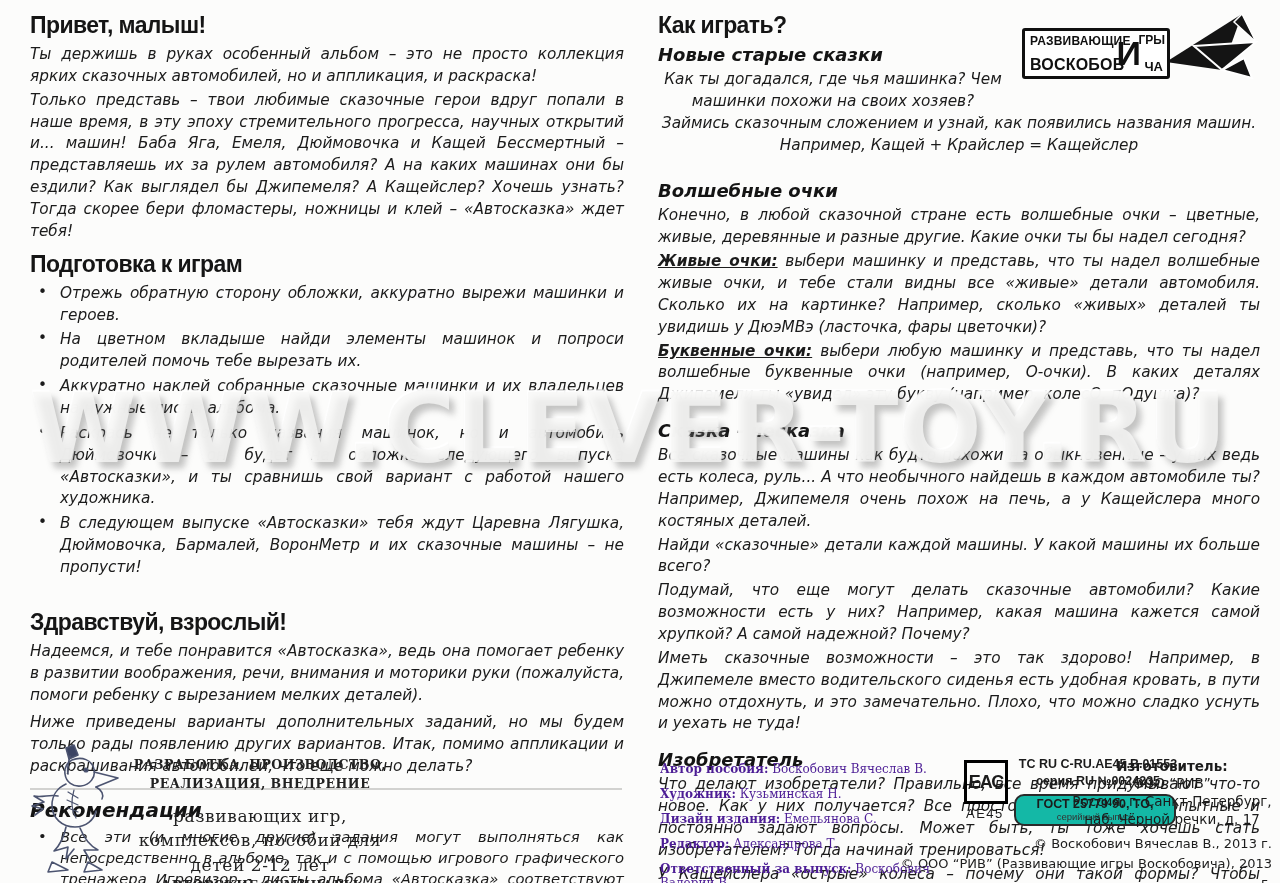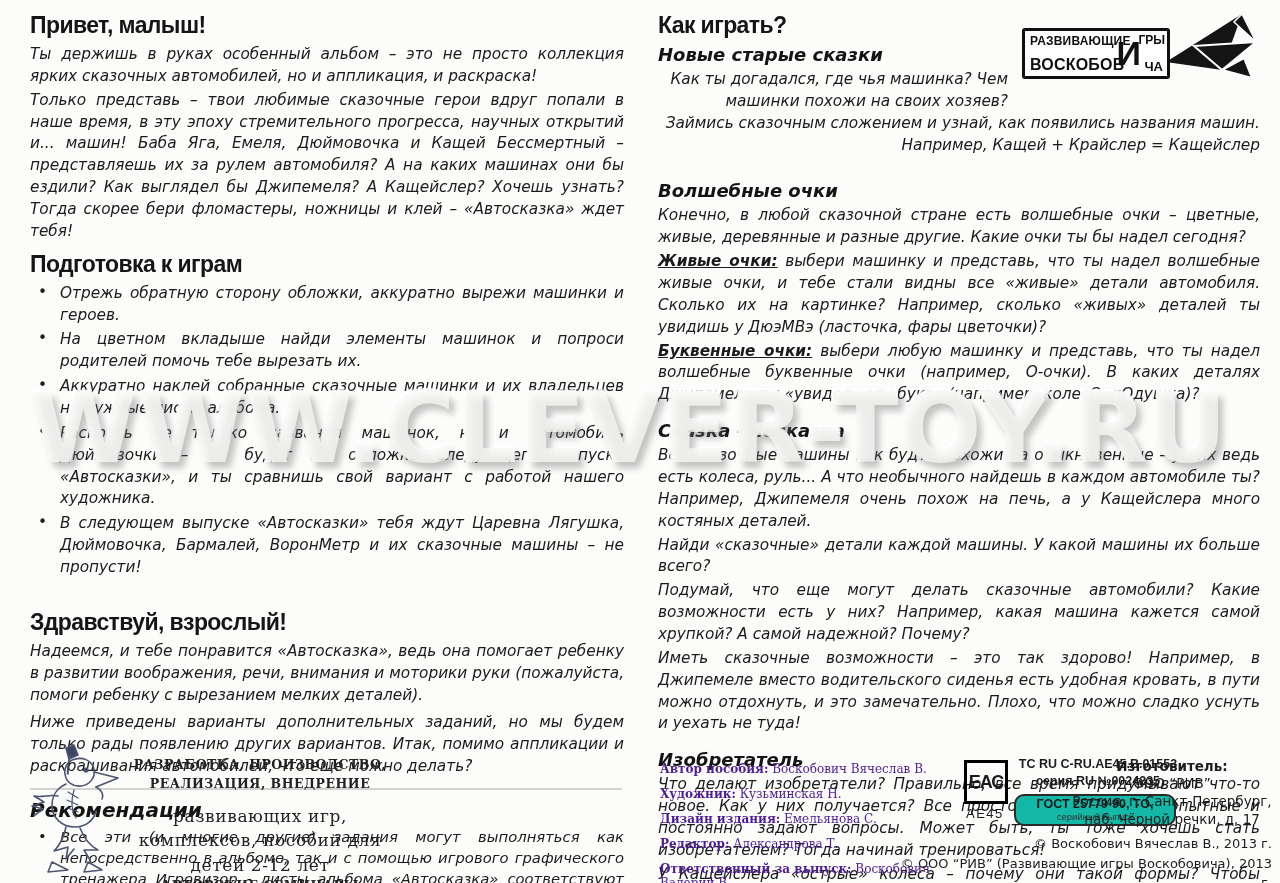--- a/index.html
+++ b/index.html
@@ -135,21 +135,21 @@
       <span class="logo-w2">ВОСКОБОВ</span>
       <span class="logo-big">И</span>
       <span class="logo-w3">ГРЫ</span>
       <span class="logo-w4">ЧА</span>
     </div>
   </div>
 
   <h1 class="head">Как играть?</h1>
 
   <div class="sub-head" style="margin-top:4px;">Новые старые сказки</div>
-  <div class="body-text tight" style="text-align:right;">
+  <div class="body-text tight" style="text-align:center;">
     <p>Как ты догадался, где чья машинка? Чем машинки похожи на своих хозяев?</p>
     <p>Займись сказочным сложением и узнай, как появились названия машин.</p>
     <p>Например, Кащей + Крайслер = Кащейслер</p>
   </div>
 
   <div class="sub-head" style="margin-top:24px;">Волшебные очки</div>
   <div class="body-text">
     <p>Конечно, в любой сказочной стране есть волшебные очки – цветные, живые, деревянные и разные другие. Какие очки ты бы надел сегодня?</p>
     <p><span class="lead-underline">Живые очки:</span><span> выбери машинку и представь, что ты надел волшебные живые очки, и тебе стали видны все «живые» детали автомобиля. Сколько их на картинке? Например, сколько «живых» деталей ты увидишь у ДюэМВэ (ласточка, фары цветочки)?</span></p>
     <p><span class="lead-underline">Буквенные очки:</span><span> выбери любую машинку и представь, что ты надел волшебные буквенные очки (например, О-очки). В каких деталях Джипемели ты «увидел» эту букву (например, колесО, пОдушка)?</span></p>

